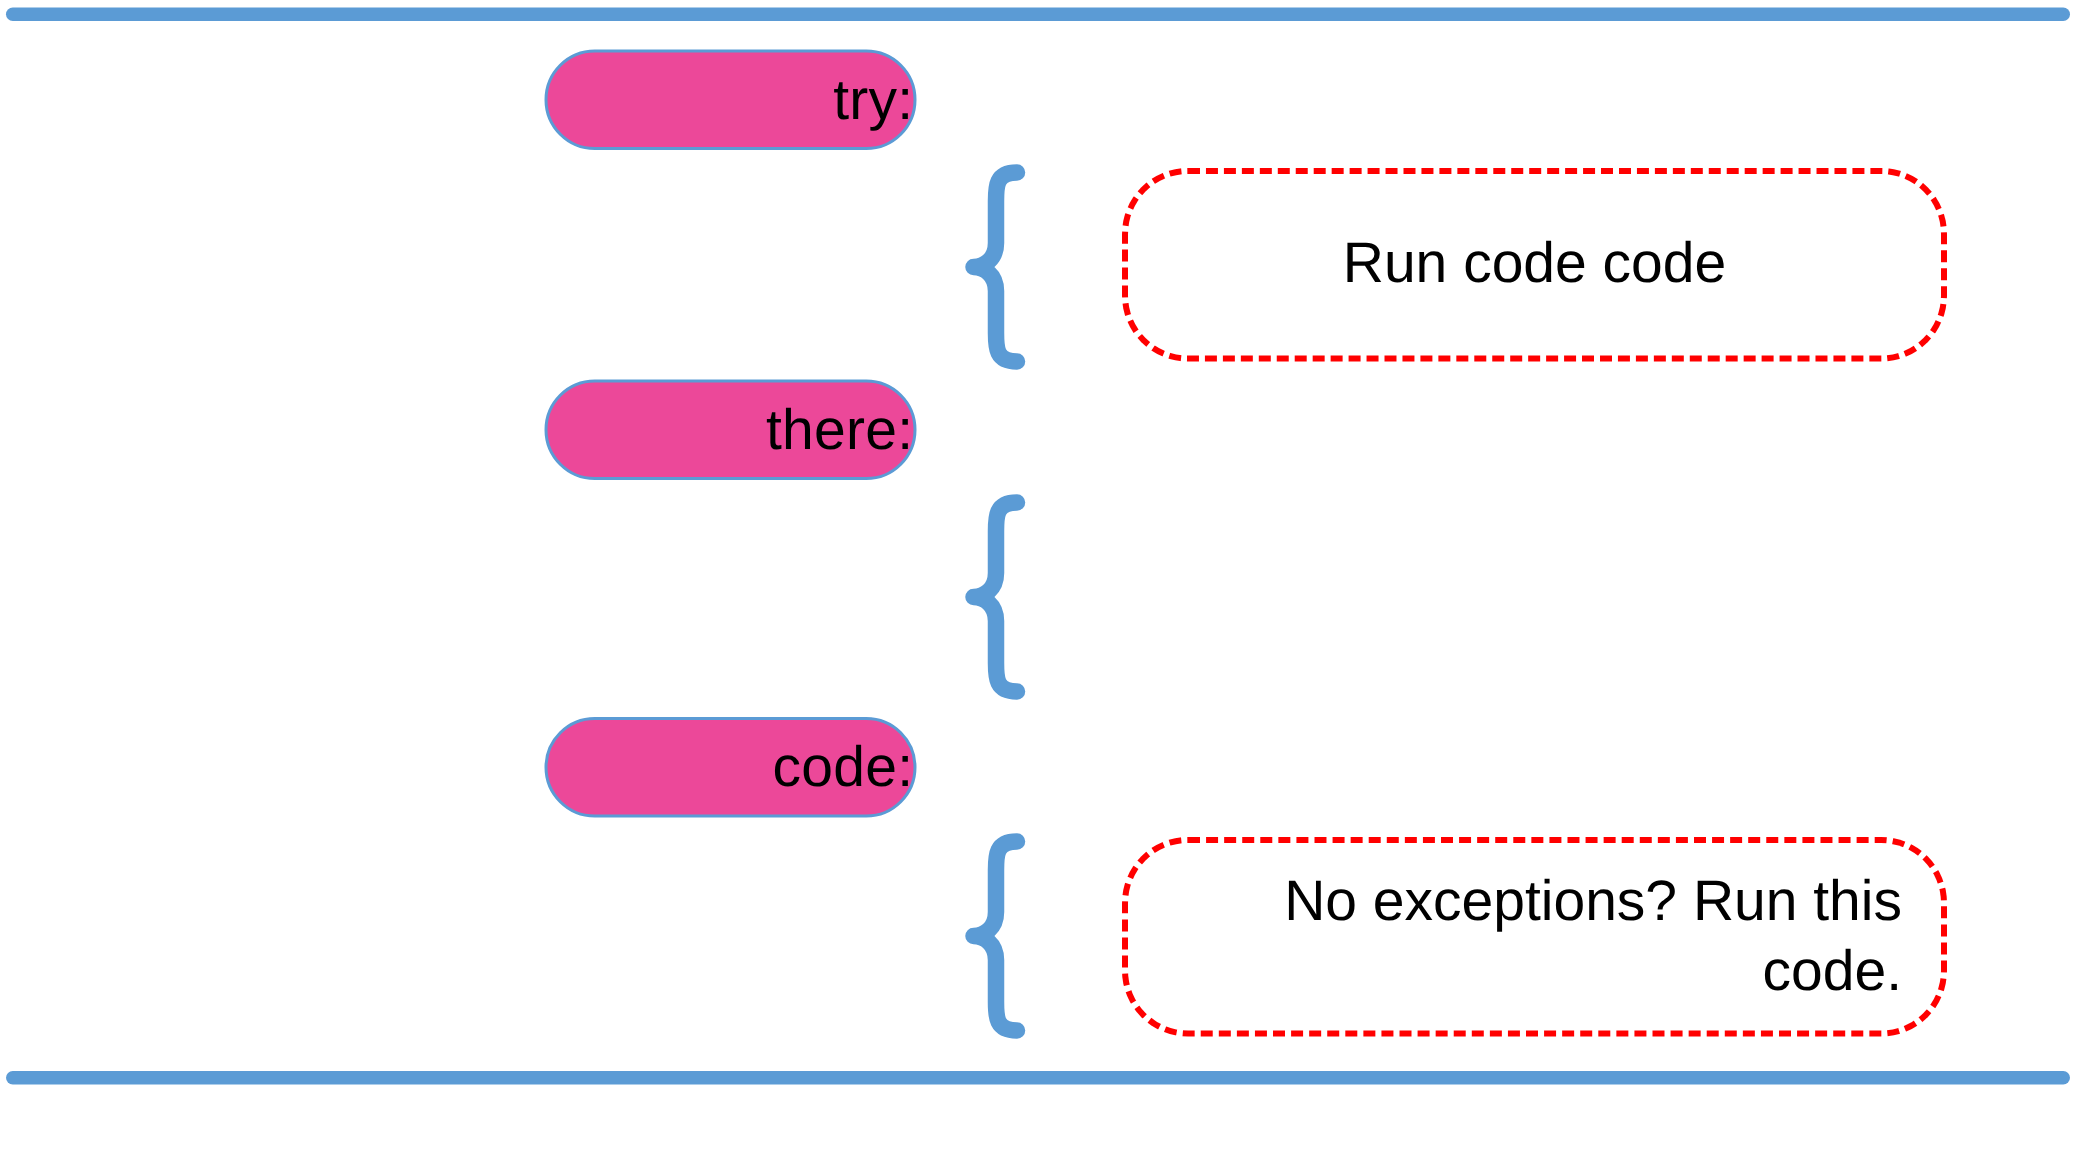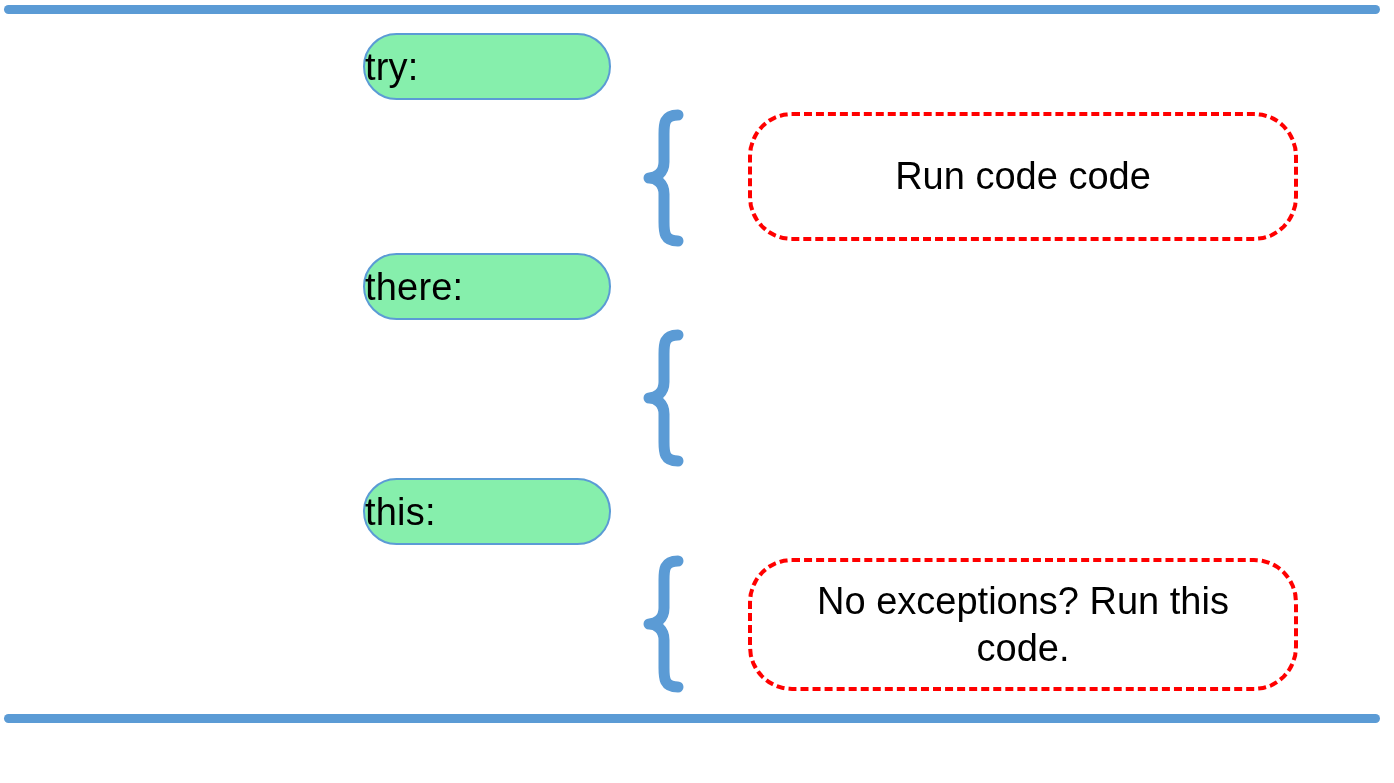--- a/index.html
+++ b/index.html
@@ -35,24 +35,24 @@
 
   
   .pill {
     position: absolute;
     left: 363px;
     width: 248px;
     height: 67px;
     box-sizing: border-box;
     border: 2px solid #5B9BD5;
     border-radius: 34px;
-    background: #86efac;
+    background: #ec4899;
     display: flex;
     align-items: center;
-    justify-content: flex-start;
+    justify-content: flex-end;
   }
   .pill-label {
     font-size: 38px;
     color: #000000;
     line-height: 1;
     letter-spacing: 0.2px;
     white-space: nowrap;
   }
   .pill-try    { top: 33px; }
   .pill-except { top: 253px; }
@@ -85,21 +85,21 @@
     text-align: center;
   }
   .dbox-text {
     font-size: 38px;
     color: #000000;
     line-height: 1.22;
     padding: 0 26px;
   }
   .dbox-1 { top: 112px; height: 129px; }
   .dbox-2 { top: 333px; height: 128px; }
-  .dbox-3 { top: 558px; height: 133px; }
+  .dbox-3 { top: 558px; height: 133px; text-align: right; }
 </style>
 </head>
 <body>
 
 <div id="canvas">
 
   <div class="rule rule-top"></div>
   <div class="rule rule-bottom"></div>
 
   <div class="pill pill-try">
@@ -121,21 +121,21 @@
   </div>
 
   <div class="brace brace-2">
     <svg viewBox="0 0 44 136" fill="none" xmlns="http://www.w3.org/2000/svg" aria-hidden="true">
       <path d="M34 5 C20 5 20 14 20 24 L20 52 C20 63 12 68 5 68 C12 68 20 73 20 84 L20 112 C20 122 20 131 34 131" stroke="#5B9BD5" stroke-width="11" stroke-linecap="round" stroke-linejoin="round" fill="none"></path>
     </svg>
   </div>
 
 
   <div class="pill pill-else">
-    <span class="pill-label">this:</span>
+    <span class="pill-label">code:</span>
   </div>
 
   <div class="brace brace-3">
     <svg viewBox="0 0 44 136" fill="none" xmlns="http://www.w3.org/2000/svg" aria-hidden="true">
       <path d="M34 5 C20 5 20 14 20 24 L20 52 C20 63 12 68 5 68 C12 68 20 73 20 84 L20 112 C20 122 20 131 34 131" stroke="#5B9BD5" stroke-width="11" stroke-linecap="round" stroke-linejoin="round" fill="none"></path>
     </svg>
   </div>
 
   <div class="dbox dbox-3">
     <div class="dbox-text">No exceptions? Run this code.</div>

